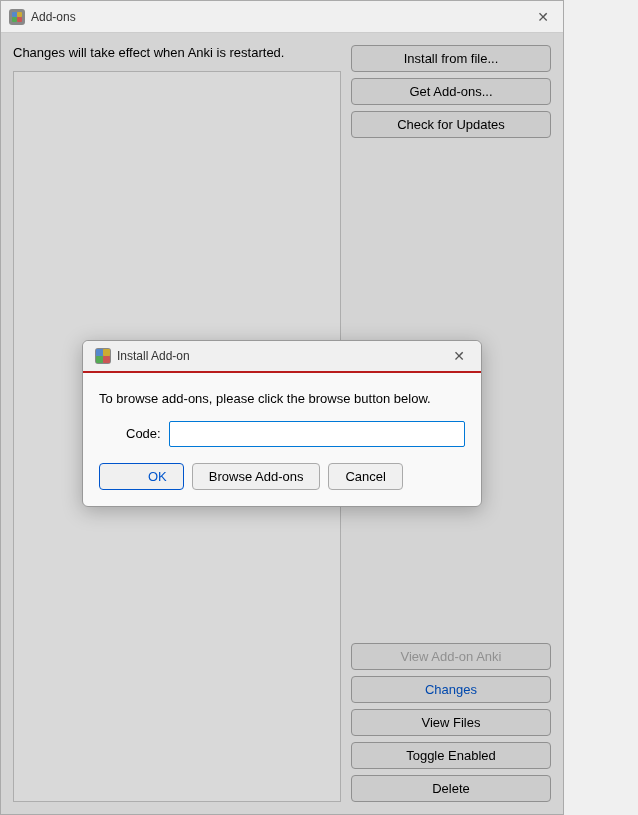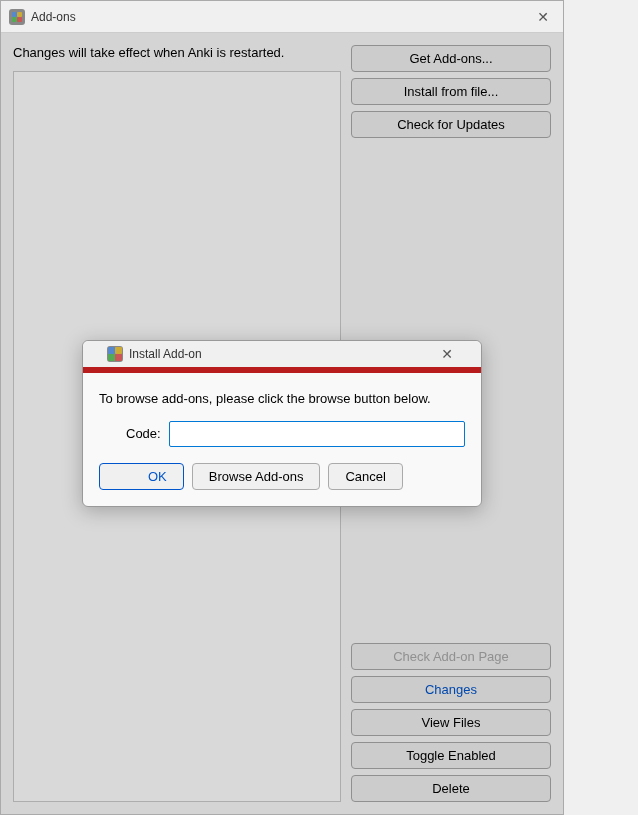--- a/index.html
+++ b/index.html
@@ -161,26 +161,26 @@
       border: 1px solid #999;
       border-radius: 6px;
       width: 400px;
       padding: 0;
       box-shadow: 0 4px 20px rgba(0,0,0,0.25);
     }
 
     .modal-title-bar {
       height: 32px;
       background: #f0f0f0;
-      border-bottom: 6px solid #b91c1c;
+      border-bottom: 2px solid #b91c1c;
       border-radius: 6px 6px 0 0;
       display: flex;
       align-items: center;
       justify-content: space-between;
-      padding: 0 24px;
+      padding: 0 12px;
     }
 
     .modal-title-left {
       display: flex;
       align-items: center;
       gap: 6px;
     }
 
     .modal-icon {
       width: 16px;
@@ -286,26 +286,26 @@
 
   <div class="content-area">
 
     <div class="left-panel">
       <div class="status-text">Changes will take effect when Anki is restarted.</div>
       <div class="addon-list"></div>
     </div>
 
     <div class="right-panel">
       <div class="right-top-buttons">
+        <button class="btn">Install from file...</button>
         <button class="btn">Get Add-ons...</button>
-        <button class="btn">Install from file...</button>
         <button class="btn">Check for Updates</button>
       </div>
       <div class="right-bottom-buttons">
-        <button class="btn btn-disabled">Check Add-on Page</button>
+        <button class="btn btn-disabled">View Add-on Anki</button>
         <button class="btn btn-blue">Changes</button>
         <button class="btn">View Files</button>
         <button class="btn">Toggle Enabled</button>
         <button class="btn">Delete</button>
       </div>
     </div>
 
     <div class="modal-overlay">
       <div class="modal-dialog">
 

